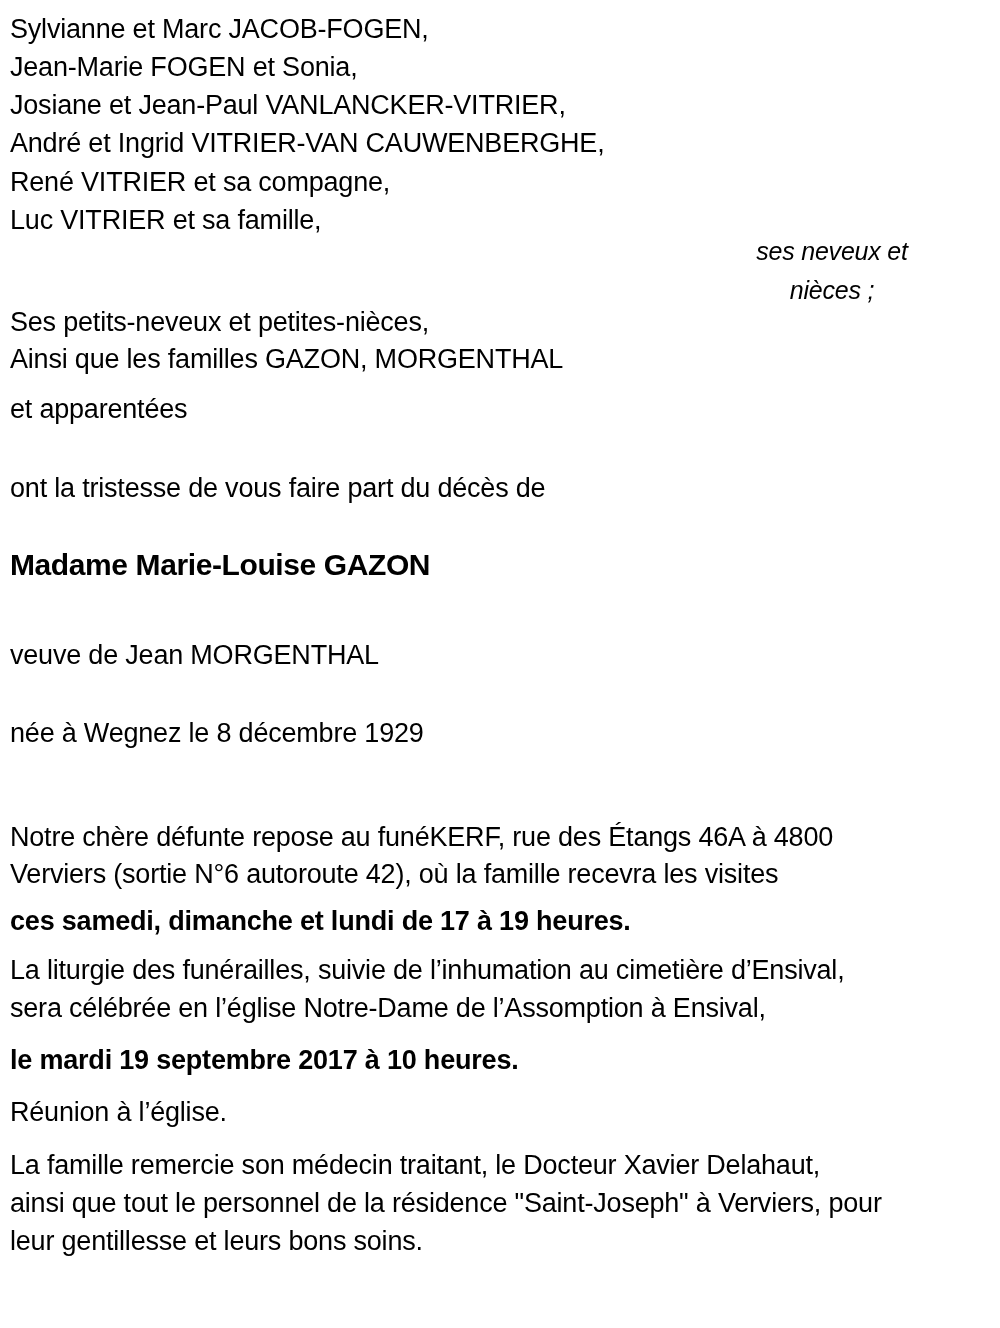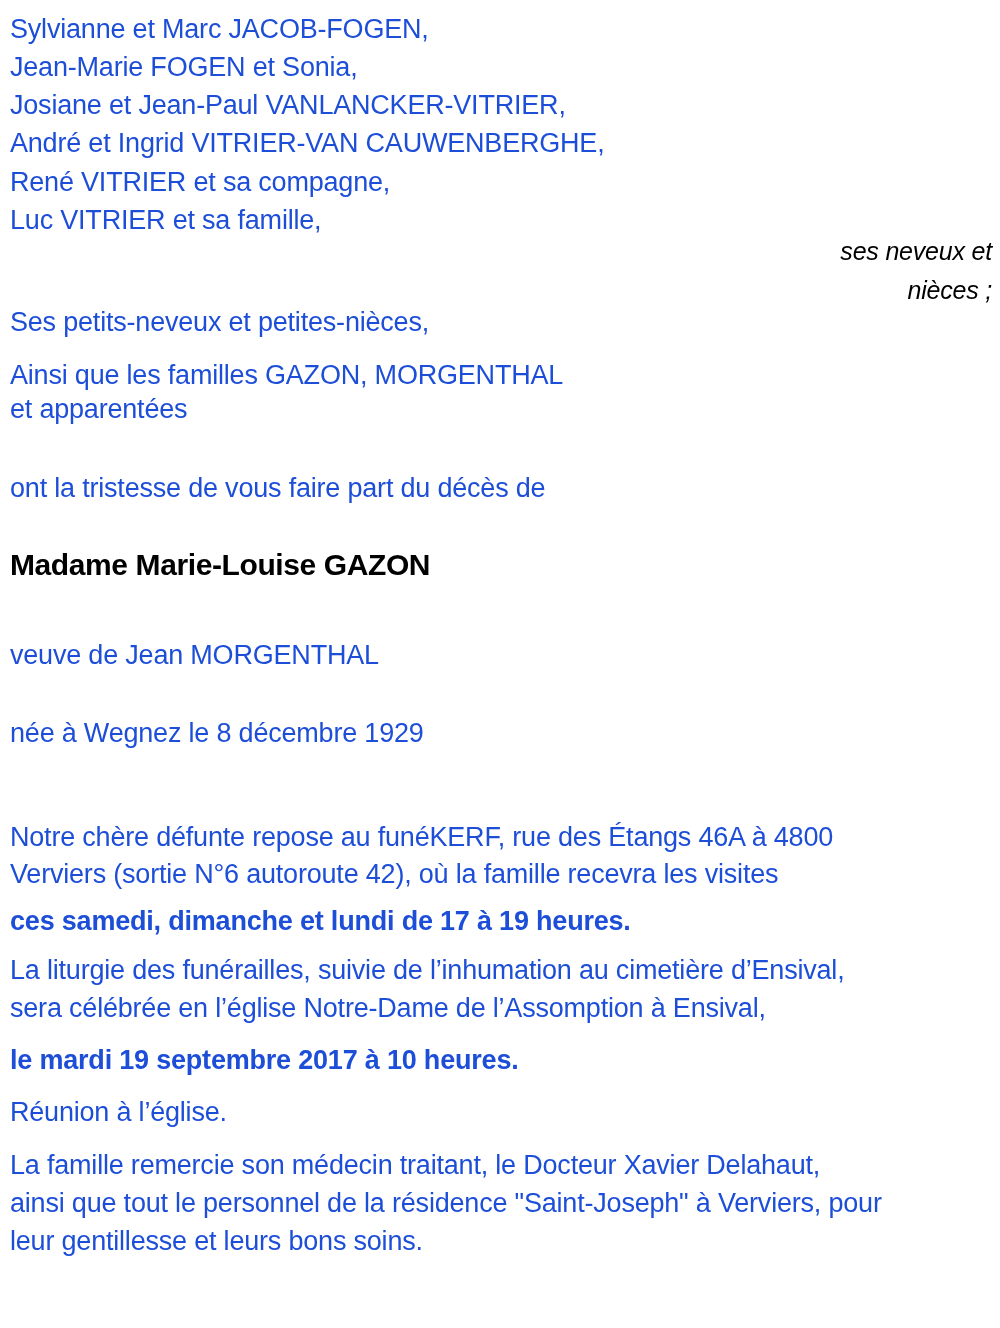--- a/index.html
+++ b/index.html
@@ -24,30 +24,30 @@
   }
 
   
   .line {
     position: absolute;
     left: 10px;
     white-space: pre;
     font-size: 27px;
     line-height: 30px;
     letter-spacing: -0.2px;
-    color: #1d4ed8;
+    color: #000000;
   }
 
   
   #relation-aside {
     position: absolute;
     right: 8px;
     top: 232px;
     width: 320px;
-    text-align: right;
+    text-align: center;
     font-style: italic;
     font-size: 25px;
     line-height: 39px;
     letter-spacing: -0.2px;
   }
   #relation-aside span { display: block; }
 
   
   #deceased-name {
     position: absolute;
@@ -75,21 +75,21 @@
     <div class="line" style="top:205px">Luc VITRIER et sa famille,</div>
   </div>
 
   <div id="relation-aside">
     <span>ses neveux et</span>
     <span>nièces ;</span>
   </div>
 
   <div>
     <div class="line" style="top:307px">Ses petits-neveux et petites-nièces,</div>
-    <div class="line" style="top:360px">Ainsi que les familles GAZON, MORGENTHAL</div>
+    <div class="line" style="top:344px">Ainsi que les familles GAZON, MORGENTHAL</div>
     <div class="line" style="top:394px">et apparentées</div>
   </div>
 
   <div class="line" style="top:473px">ont la tristesse de vous faire part du décès de</div>
 
   <div id="deceased-name">Madame Marie-Louise GAZON</div>
 
   <div class="line" style="top:640px">veuve de Jean MORGENTHAL</div>
 
   <div class="line" style="top:718px">née à Wegnez le 8 décembre 1929</div>

